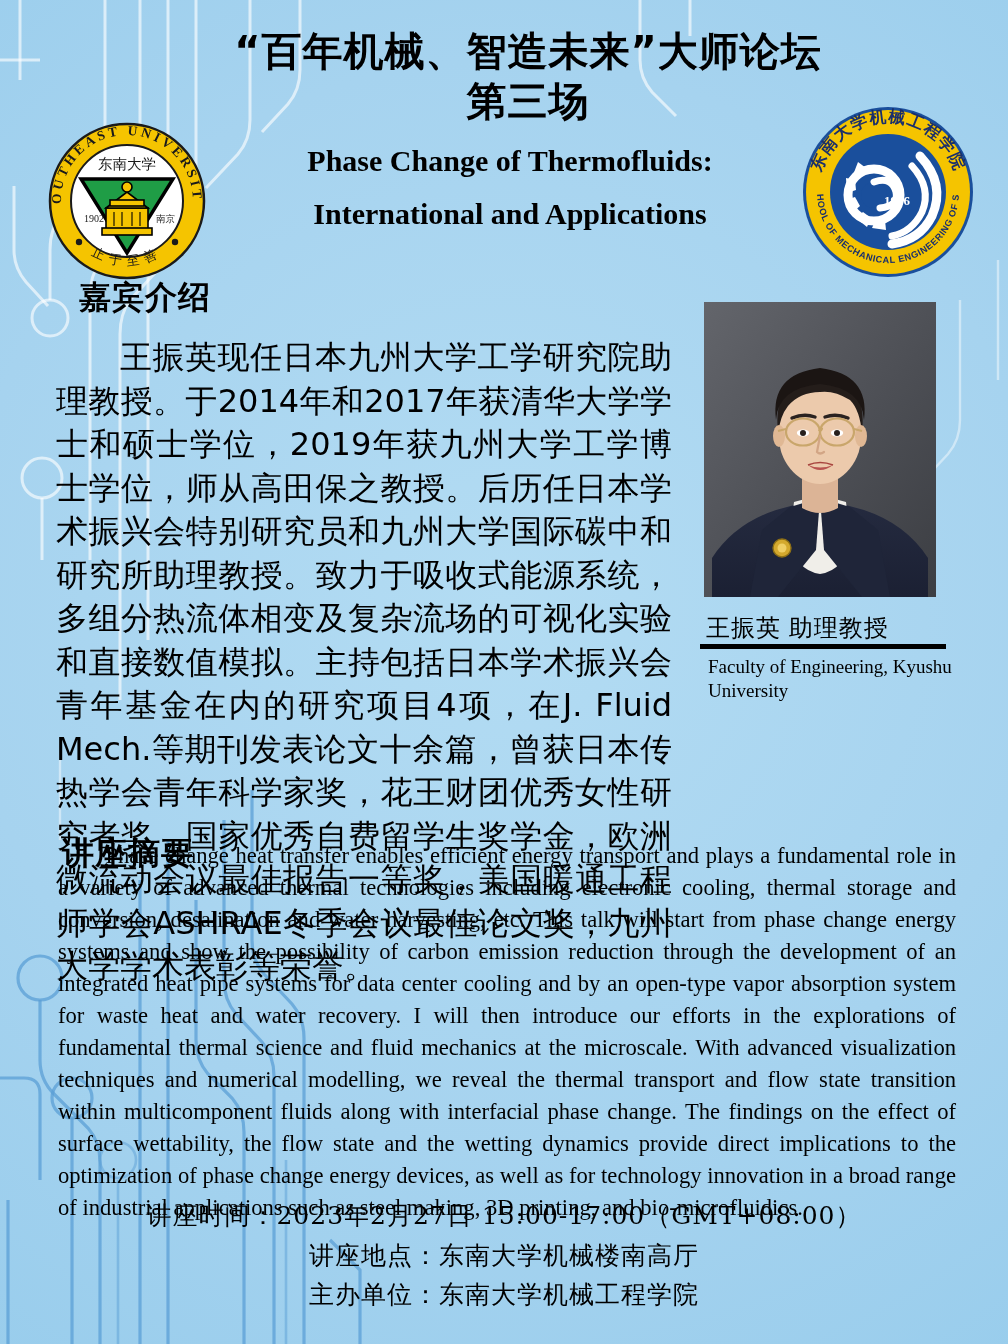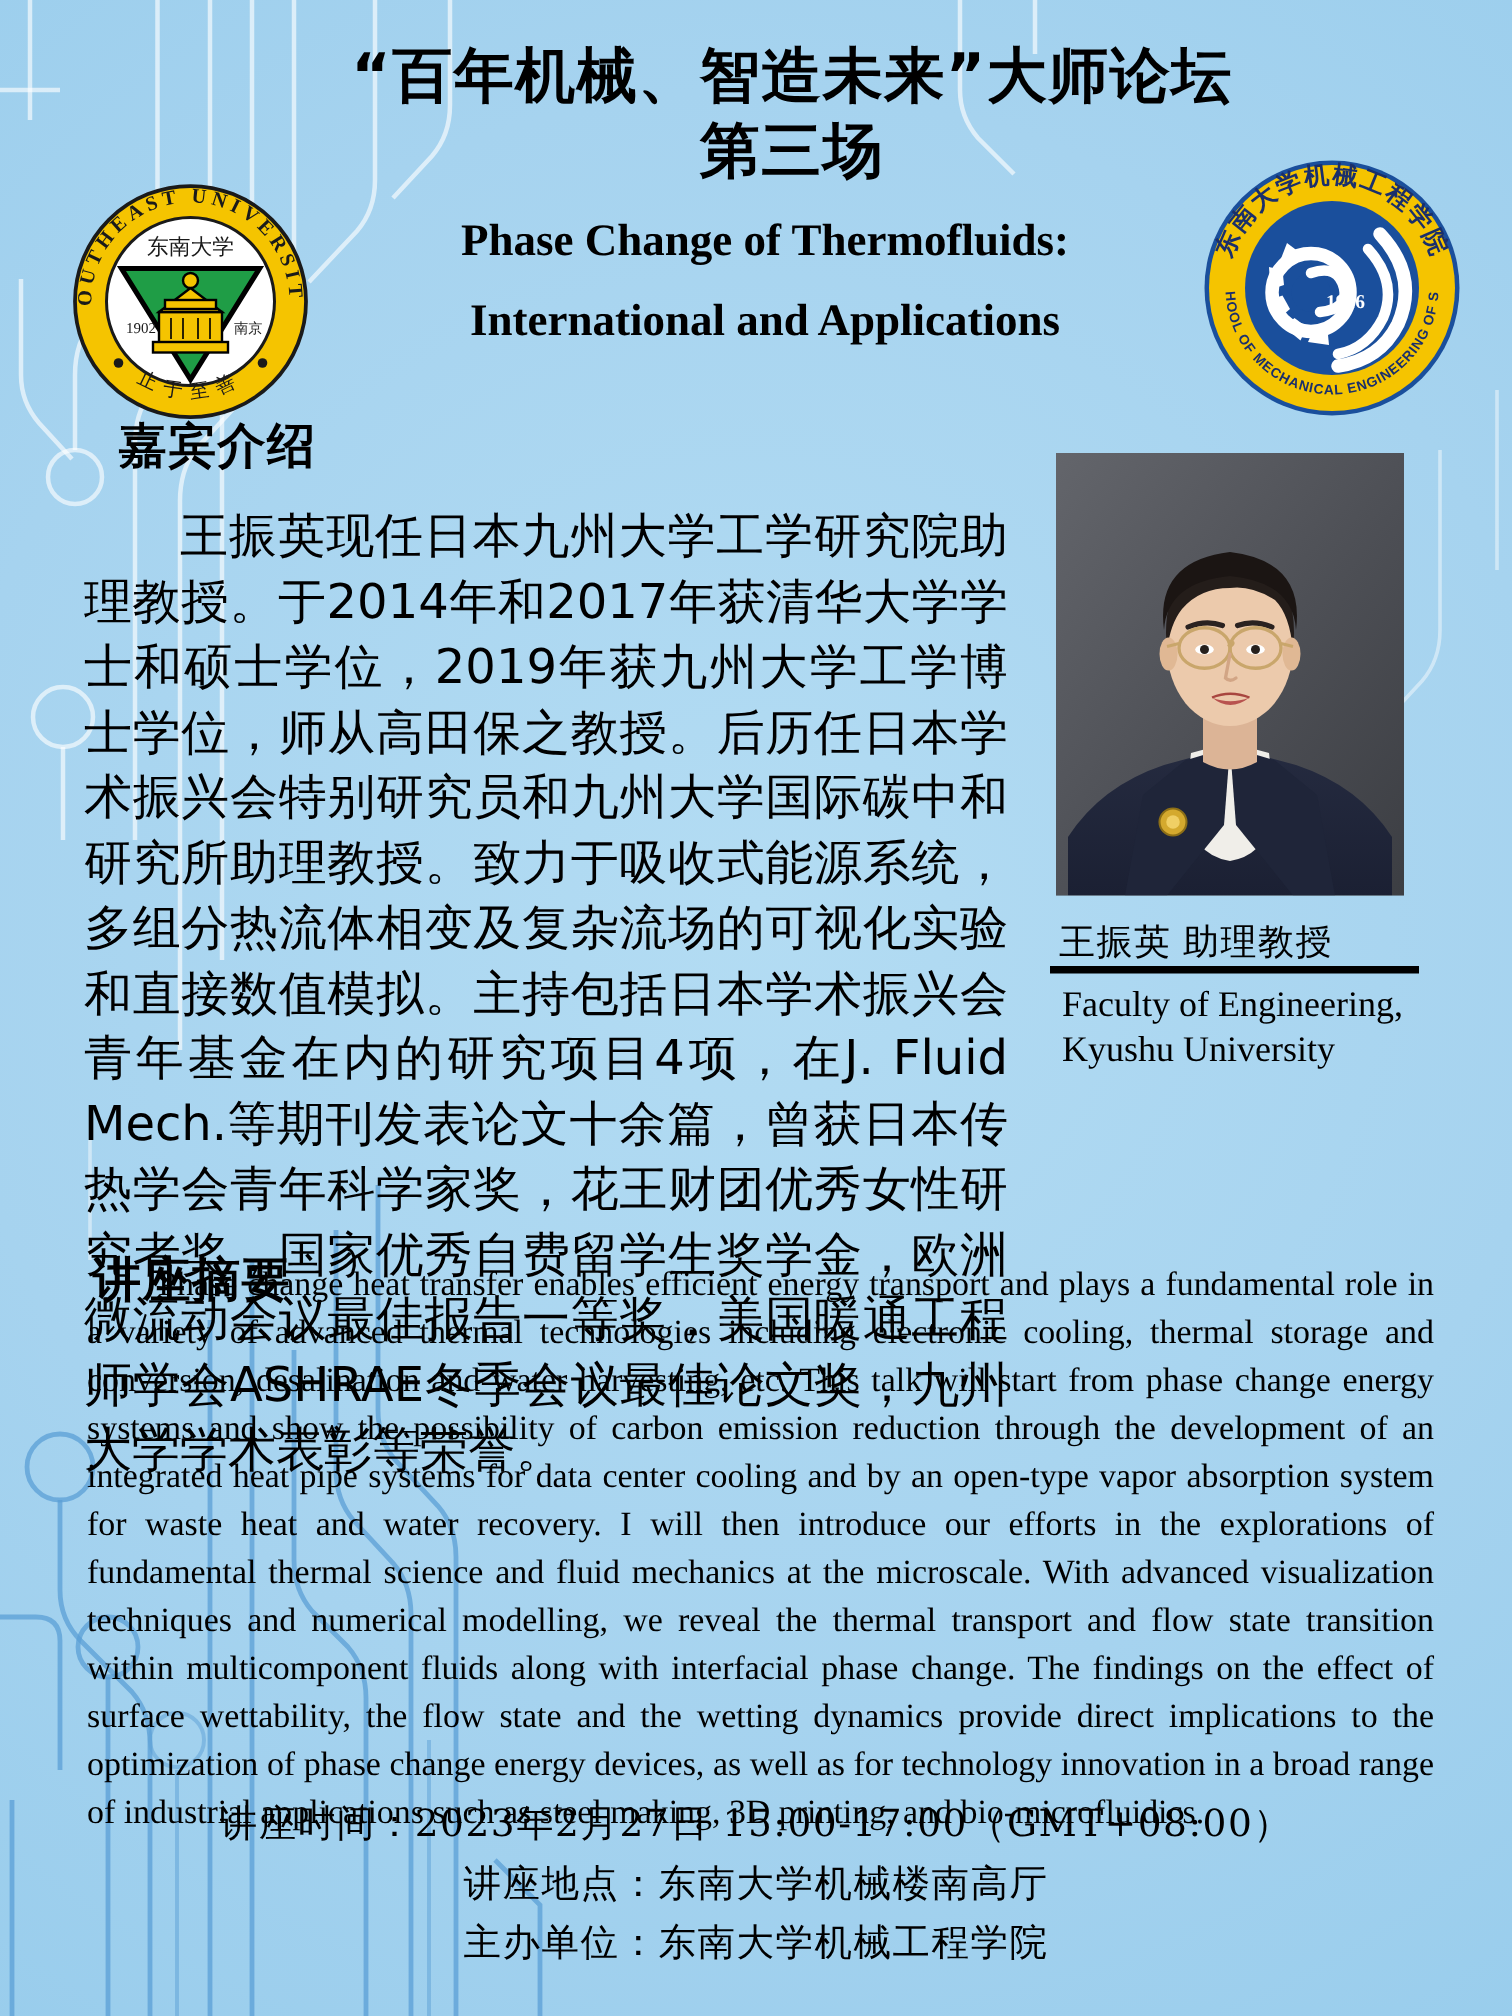--- a/index.html
+++ b/index.html
@@ -68,21 +68,21 @@
   
   .sp-name{
     position:absolute;left:706px;top:612px;width:240px;
     font-family:Liberation Sans, sans-serif;
     font-size:24px;font-weight:500;color:#000;letter-spacing:1px;
     text-align:left;
   }
   .sp-rule{position:absolute;left:700px;top:644px;width:246px;height:5px;background:#000;}
   .sp-aff{
     position:absolute;left:708px;top:655px;width:250px;
-    font-family:"Liberation Serif",serif;font-size:24px;line-height:1.27;color:#000;
+    font-family:"Liberation Serif",serif;font-size:19px;line-height:1.27;color:#000;
   }
   .sp-aff p{margin:0 0 10px 0;}
   .sp-aff sup{font-size:0.68em;vertical-align:super;}
 
   
   .abstract{
     position:absolute;left:58px;top:840px;width:898px;
     font-family:"Liberation Serif",serif;
     font-size:22.6px;line-height:1.415;color:#000;
     text-align:justify;text-indent:2.1em;

